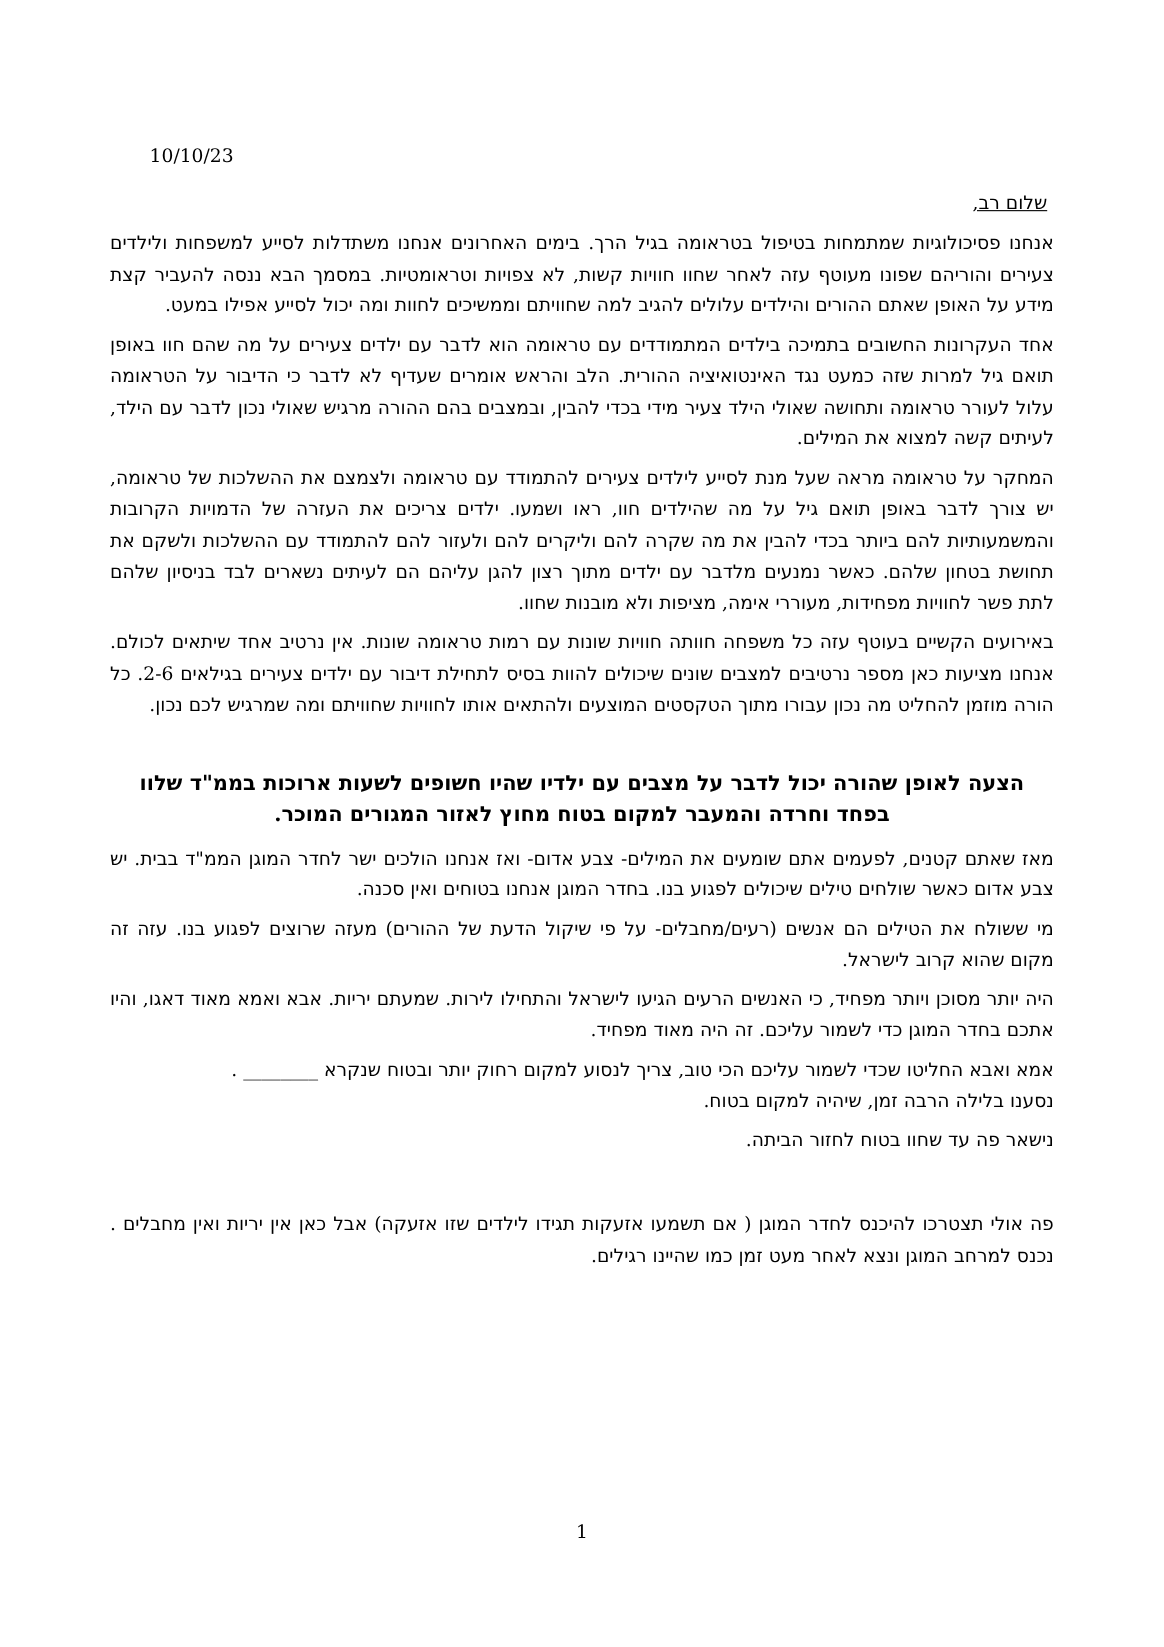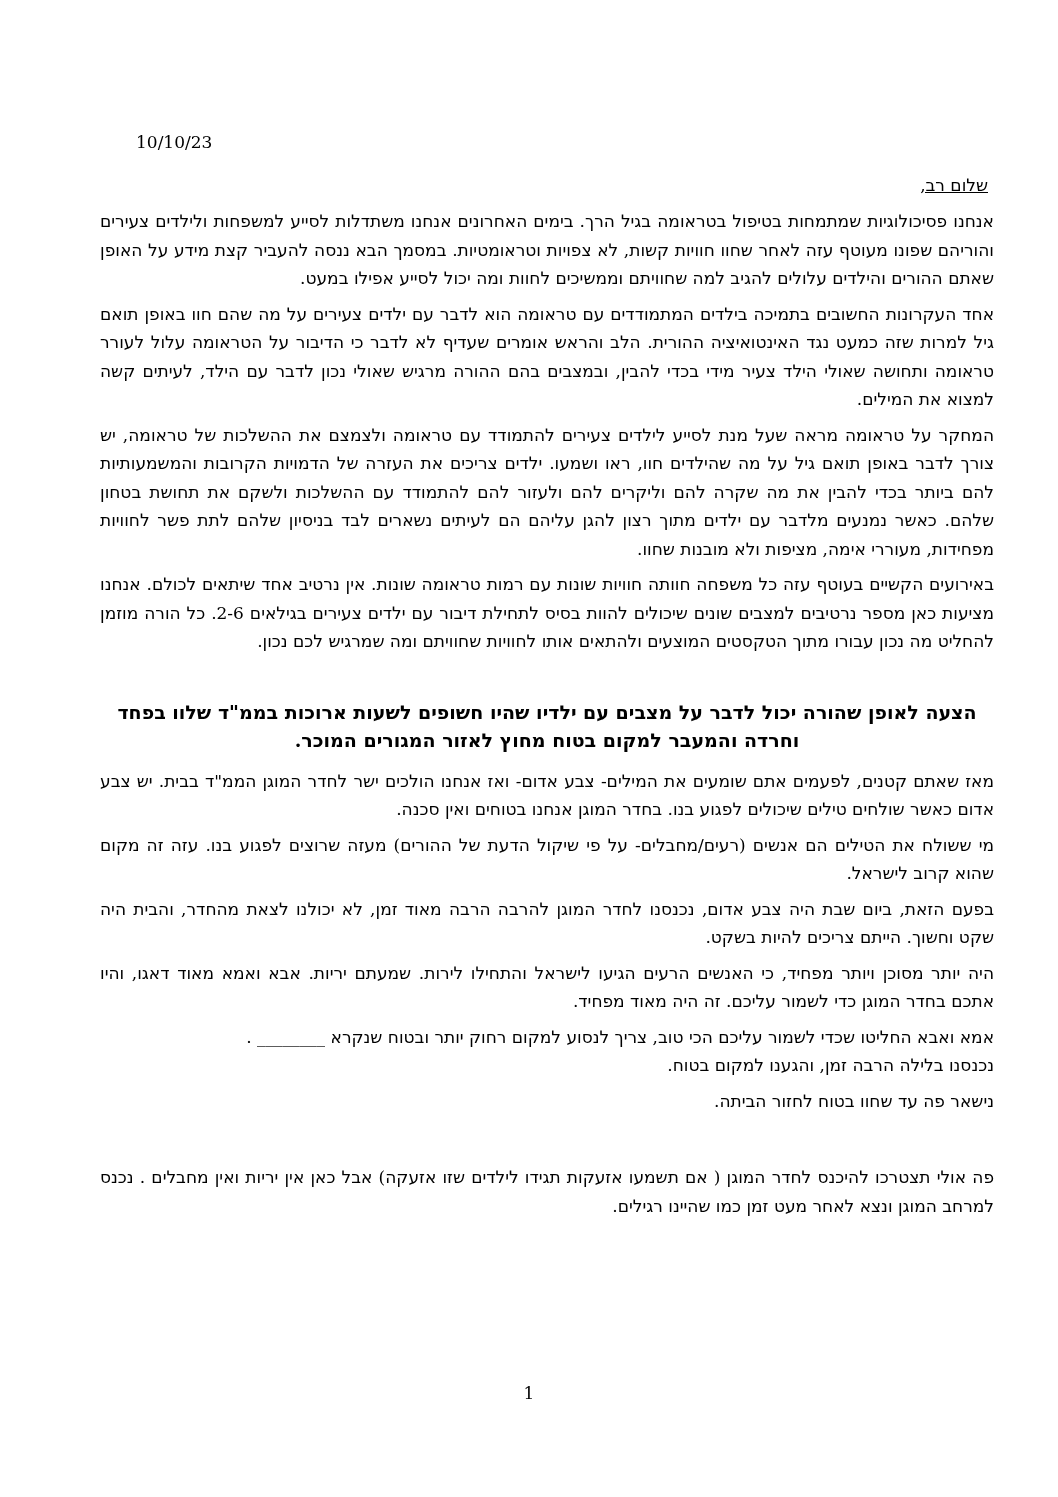--- a/index.html
+++ b/index.html
@@ -7,21 +7,21 @@
     padding: 0;
     background: #ffffff;
   }
   .page {
     position: relative;
     width: 1058px;
     height: 1497px;
     margin: 0 auto;
     background: #ffffff;
     box-sizing: border-box;
-    padding: 128px 64px 0 100px;
+    padding: 128px 100px 0 100px;
     direction: rtl;
     color: #000000;
     font-family: "DejaVu Serif", "DejaVu Sans", "Liberation Serif", serif;
     font-size: 17px;
     line-height: 28.5px;
     overflow: hidden;
   }
   .date-line {
     direction: ltr;
     text-align: left;
@@ -75,27 +75,26 @@
   <p class="para">המחקר על טראומה מראה שעל מנת לסייע לילדים צעירים להתמודד עם טראומה ולצמצם את ההשלכות של טראומה, יש צורך לדבר באופן תואם גיל על מה שהילדים חוו, ראו ושמעו. ילדים צריכים את העזרה של הדמויות הקרובות והמשמעותיות להם ביותר בכדי להבין את מה שקרה להם וליקרים להם ולעזור להם להתמודד עם ההשלכות ולשקם את תחושת בטחון שלהם. כאשר נמנעים מלדבר עם ילדים מתוך רצון להגן עליהם הם לעיתים נשארים לבד בניסיון שלהם לתת פשר לחוויות מפחידות, מעוררי אימה, מציפות ולא מובנות שחוו.</p>
 
   <p class="para">באירועים הקשיים בעוטף עזה כל משפחה חוותה חוויות שונות עם רמות טראומה שונות. אין נרטיב אחד שיתאים לכולם. אנחנו מציעות כאן מספר נרטיבים למצבים שונים שיכולים להוות בסיס לתחילת דיבור עם ילדים צעירים בגילאים 2-6. כל הורה מוזמן להחליט מה נכון עבורו מתוך הטקסטים המוצעים ולהתאים אותו לחוויות שחוויתם ומה שמרגיש לכם נכון.</p>
 
   <div class="section-heading">הצעה לאופן שהורה יכול לדבר על מצבים עם ילדיו שהיו חשופים לשעות ארוכות בממ"ד שלוו בפחד וחרדה והמעבר למקום בטוח מחוץ לאזור המגורים המוכר.</div>
 
   <p class="para">מאז שאתם קטנים, לפעמים אתם שומעים את המילים- צבע אדום- ואז אנחנו הולכים ישר לחדר המוגן הממ"ד בבית.  יש צבע אדום כאשר שולחים טילים שיכולים לפגוע בנו.  בחדר המוגן אנחנו בטוחים ואין סכנה.</p>
 
   <p class="para">מי ששולח את הטילים הם אנשים (רעים/מחבלים- על פי שיקול הדעת של ההורים) מעזה  שרוצים לפגוע בנו. עזה זה מקום שהוא קרוב לישראל.</p>
 
-  <p class="para">בפעם הזאת, ביום שבת היה צבע אדום,  נכנסנו לחדר המוגן להרבה הרבה מאוד זמן, לא יכולנו לצאת מהחדר, והבית היה שקט וחשוך. הייתם צריכים להיות בשקט.</p>
 
   <p class="para">היה יותר מסוכן ויותר מפחיד, כי האנשים הרעים הגיעו לישראל והתחילו לירות.  שמעתם יריות. אבא ואמא מאוד דאגו, והיו אתכם בחדר המוגן כדי לשמור עליכם. זה היה מאוד מפחיד.</p>
 
   <p class="para">
     <span class="line-block">אמא ואבא החליטו שכדי לשמור עליכם הכי טוב, צריך  לנסוע למקום רחוק יותר ובטוח שנקרא ________ .</span>
-    <span class="line-block">נכנסנו בלילה הרבה זמן, והגענו למקום בטוח.</span>
+    <span class="line-block">נסענו בלילה הרבה זמן, שיהיה למקום בטוח.</span>
   </p>
 
   <p class="para">נישאר פה עד שחוו בטוח לחזור הביתה.</p>
 
   <p class="para gap-top-lg">פה אולי תצטרכו להיכנס לחדר המוגן ( אם תשמעו אזעקות תגידו לילדים שזו אזעקה) אבל כאן אין יריות ואין מחבלים . נכנס למרחב המוגן ונצא לאחר מעט זמן כמו שהיינו רגילים.</p>
 
   <div class="page-number">1</div>
 
 </div>
 

